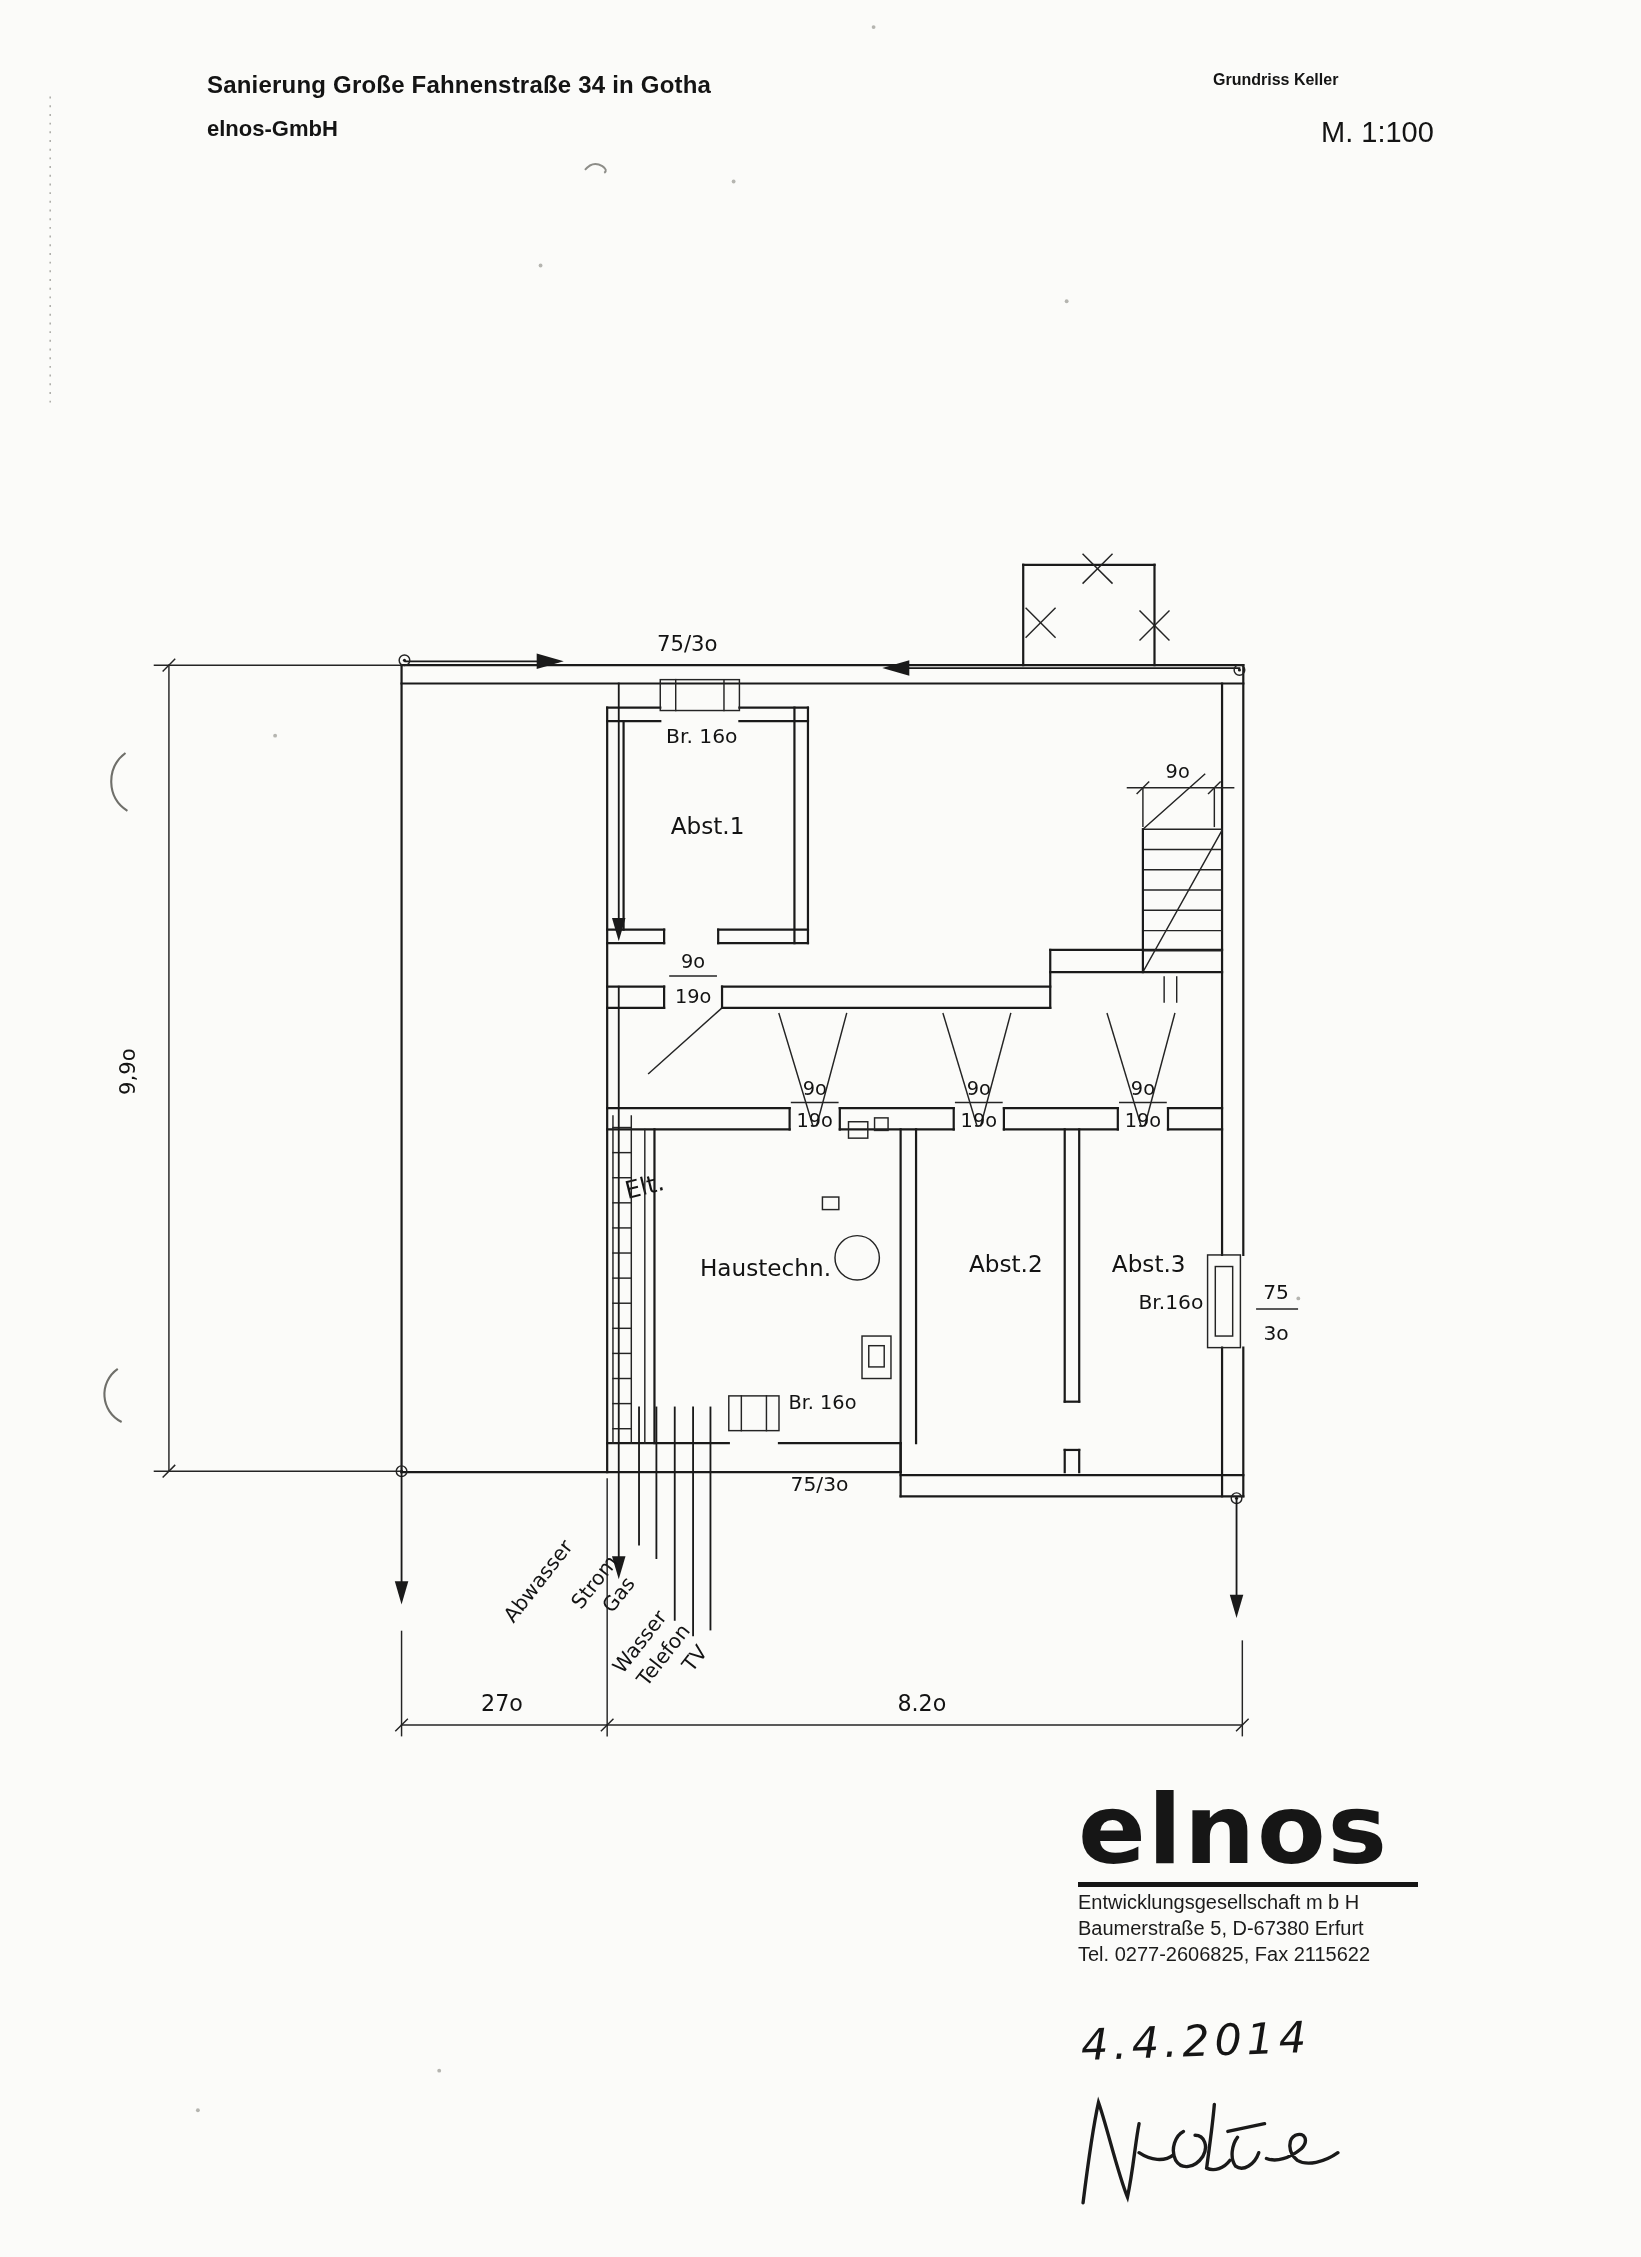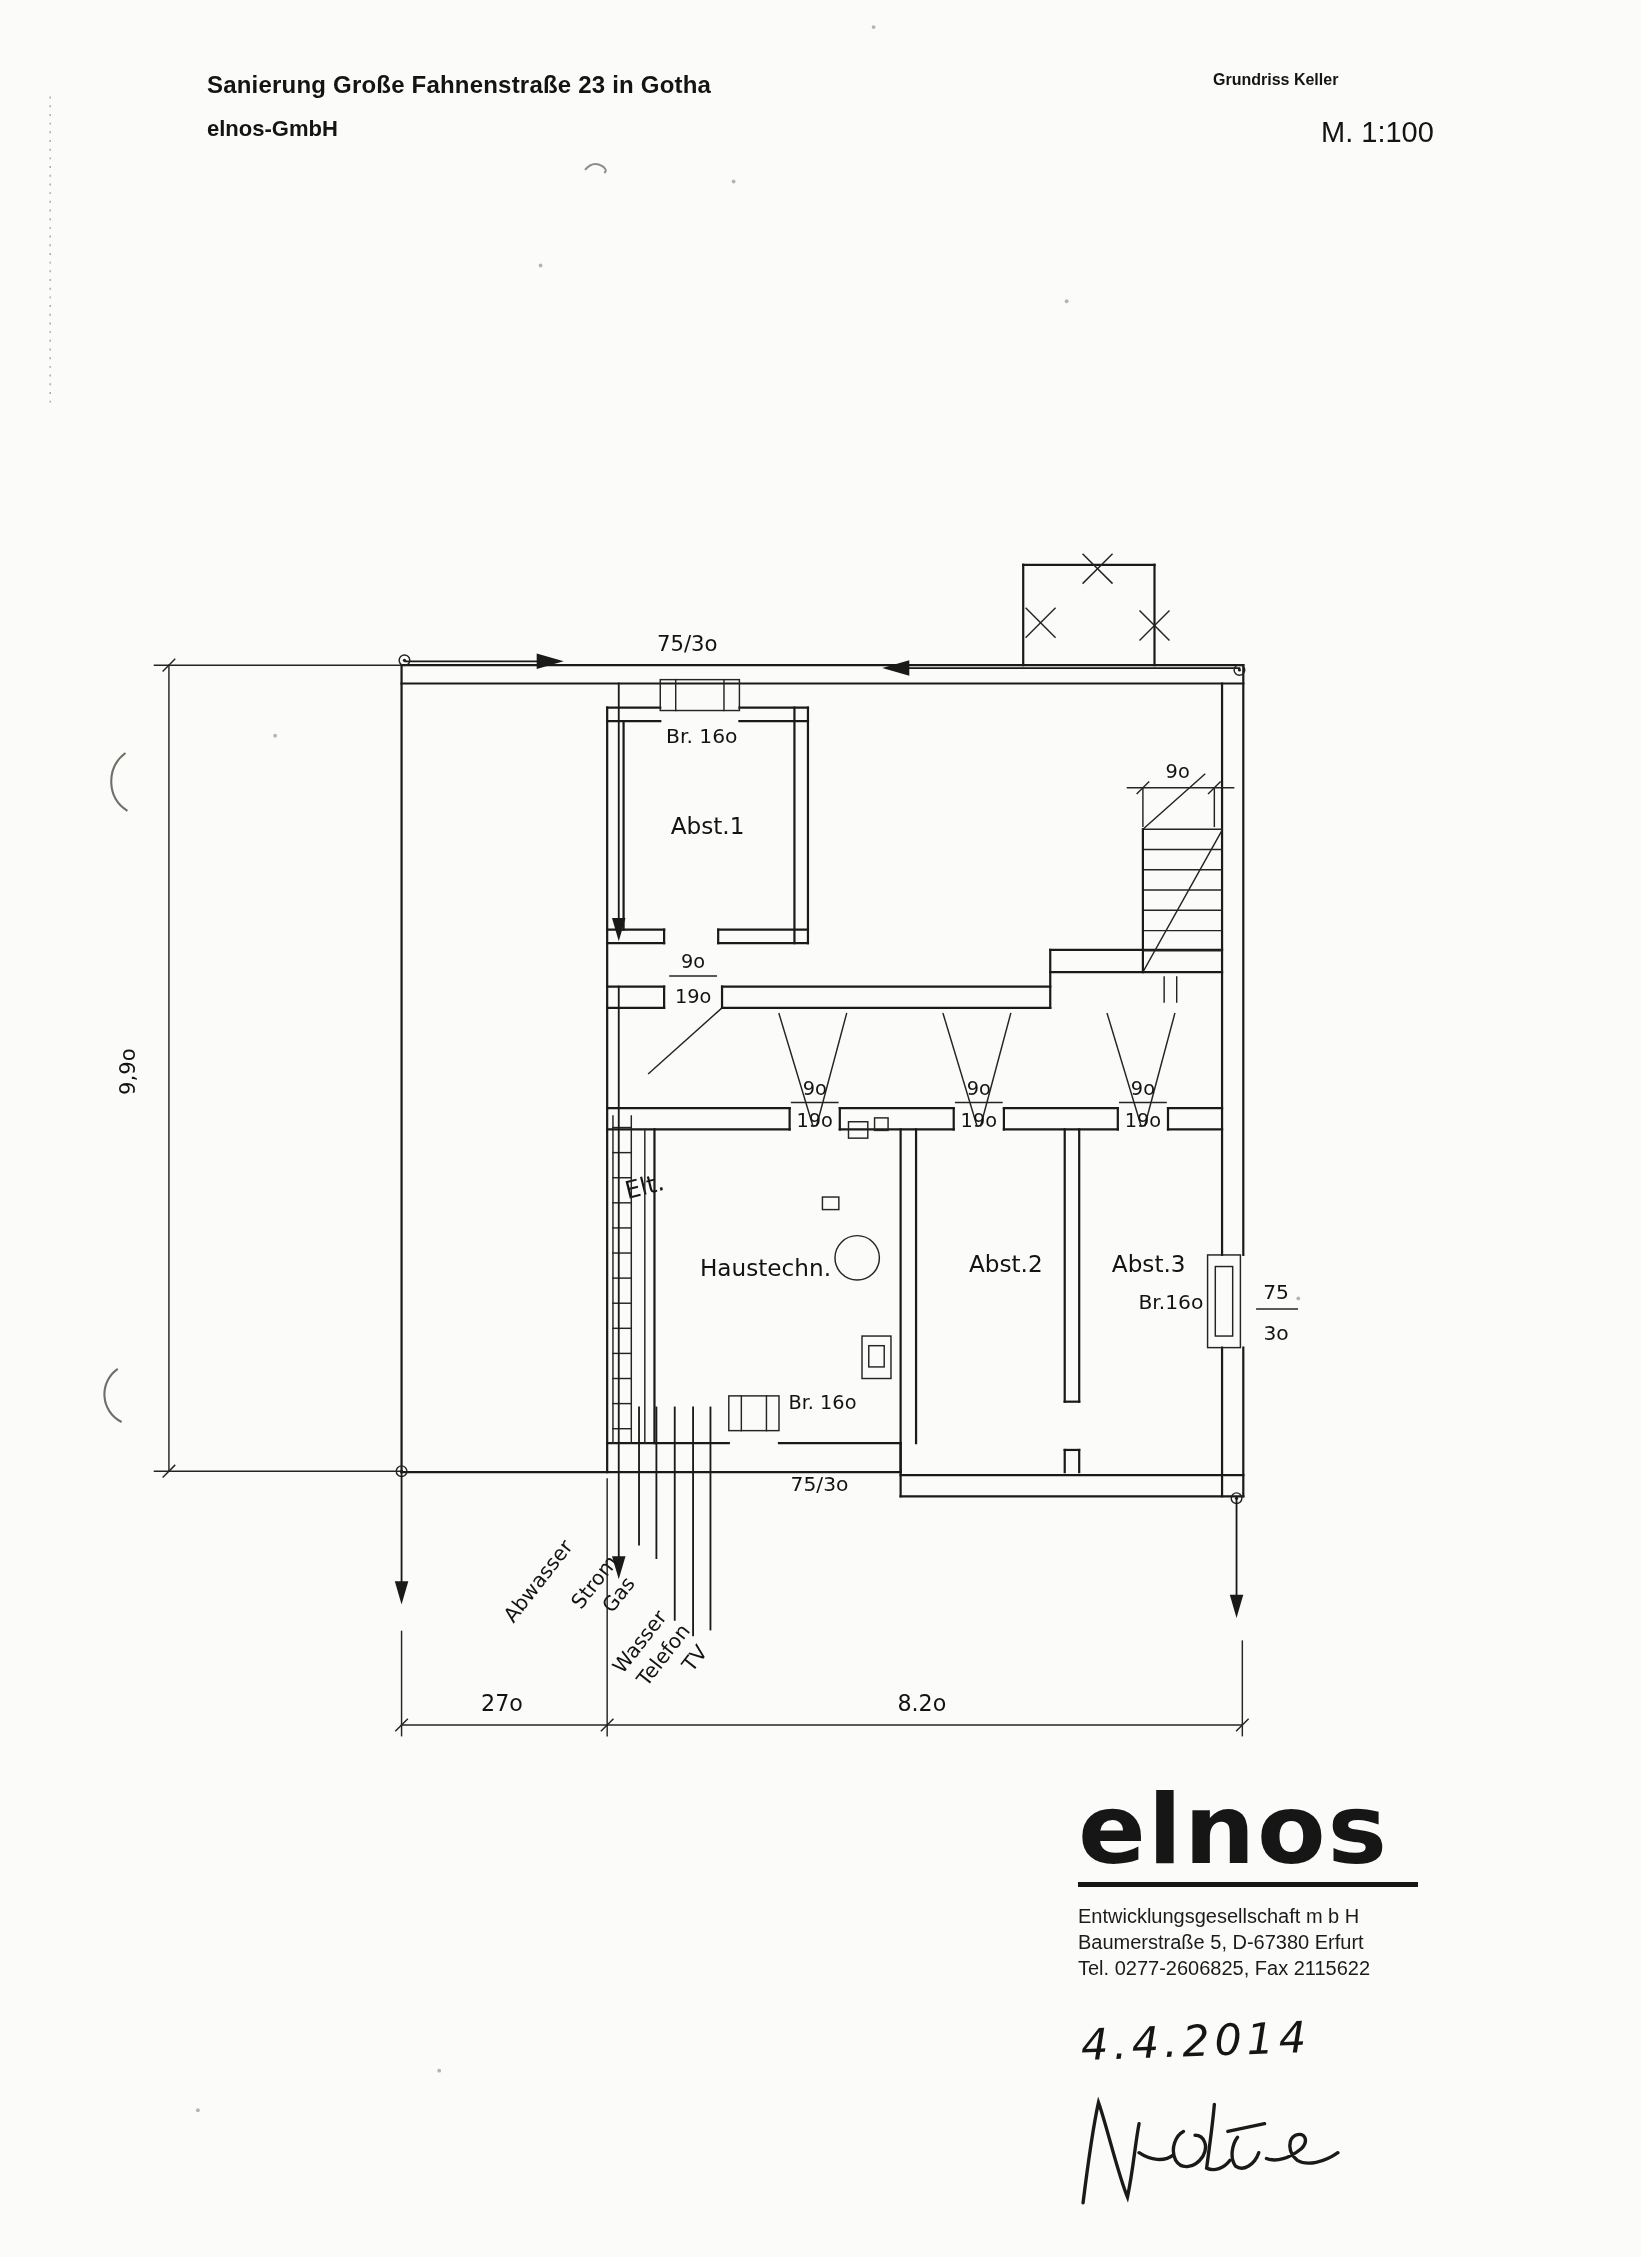--- a/index.html
+++ b/index.html
@@ -14,30 +14,30 @@
   .w{stroke:#1a1a1a;stroke-width:2.3;fill:none;stroke-linecap:square;}
   .t{stroke:#242424;stroke-width:1.5;fill:none;stroke-linecap:square;}
   .u{stroke:#1a1a1a;stroke-width:1.9;fill:none;stroke-linecap:square;}
   .ah{fill:#1a1a1a;stroke:none;}
   .txt{fill:#131313;font-family:"DejaVu Sans", sans-serif;}
   .speck{fill:#b5b5b0;stroke:none;}
   .logo{left:1078px;top:1784px;}
   .logo-word{font-family:"DejaVu Sans", sans-serif;font-size:100px;font-weight:bold;
              line-height:.92;letter-spacing:1.9px;color:#161616;transform:scaleY(.96);}
   .logo-rule{width:340px;height:4.8px;background:#161616;margin-top:5.8px;}
-  .logo-addr{margin-top:16px;font-size:20px;line-height:26px;color:#1b1b1b;}
+  .logo-addr{margin-top:2px;font-size:20px;line-height:26px;color:#1b1b1b;}
   .date{left:1081px;top:2016px;font-size:43px;font-style:italic;letter-spacing:4.8px;
         font-family:"DejaVu Sans", sans-serif;transform:rotate(-2deg);color:#151515;}
 </style>
 </head>
 <body>
 
 <div class="page">
 
-  <div class="abs hdr-title">Sanierung Große Fahnenstraße 23 in Gotha</div>
+  <div class="abs hdr-title">Sanierung Große Fahnenstraße 34 in Gotha</div>
   <div class="abs hdr-company">elnos-GmbH</div>
   <div class="abs hdr-drawing">Grundriss Keller</div>
   <div class="abs hdr-scale">M. 1:100</div>
 
   <svg class="plan" width="1641" height="2257" viewBox="0 0 1700 2338">
 
     <g>
       <line x1="52" y1="100" x2="52" y2="420" stroke="#a9a9a4" stroke-width="1.5" stroke-dasharray="2 7"></line>
       <path d="M606,176 q8,-10 18,-4 q6,4 2,7" stroke="#8d8d88" stroke-width="2" fill="none"></path>
       <path d="M130,780 C110,795 110,826 132,840" stroke="#6f6f6a" stroke-width="2.2" fill="none"></path>

